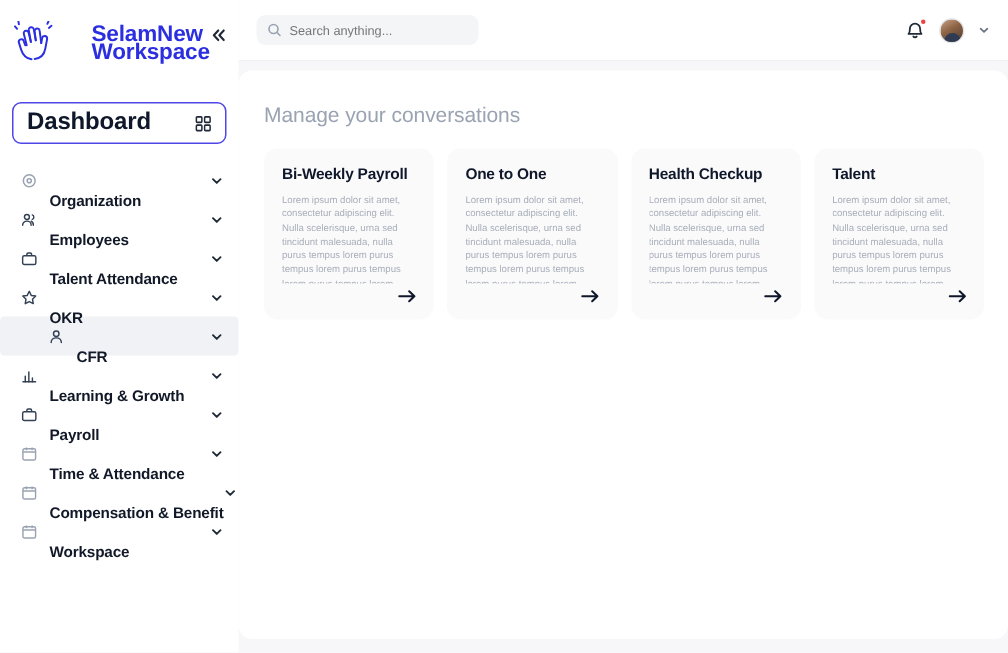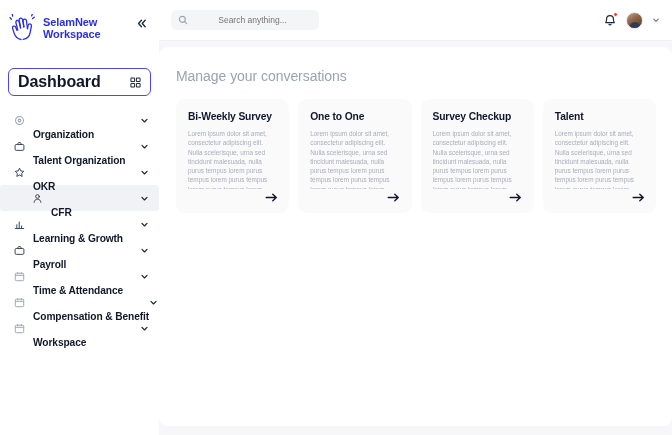--- a/index.html
+++ b/index.html
@@ -19,23 +19,23 @@
     flex: 0 0 159px;
     position: relative;
   }
   .brand-row {
     display: flex; align-items: flex-start;
     padding: 14px 10px 0 8px;
     height: 52px;
   }
   .brand-logo { width: 34px; height: 30px; flex: 0 0 34px; }
   .brand-text {
-    font-size: 11px; font-weight: 700; color: #2b2fe0;
+    font-size: 15px; font-weight: 700; color: #2b2fe0;
     line-height: 11.5px; letter-spacing: -0.1px;
-    margin-left: 1px; margin-top: 3px;
+    margin-left: 19px; margin-top: 3px;
   }
   .brand-text span { display: block; }
   .collapse-btn {
     margin-left: auto; margin-top: 1px;
     width: 16px; height: 16px;
     display: flex; align-items: center; justify-content: center;
     color: #1f2937; font-size: 12px; cursor: pointer;
   }
 
   .dash-wrap { padding: 16px 8px 0 8px; }
@@ -74,21 +74,21 @@
     border-bottom: 1px solid #eef0f3;
   }
   .search {
     width: 148px; height: 20px; background: #f4f5f7; border-radius: 6px;
     display: flex; align-items: center; padding: 0 7px; cursor: text;
   }
   .search-ico { width: 10px; height: 10px; color: #9aa3b2; margin-right: 5px; display:flex; }
   .search-input {
     border: none; background: transparent; outline: none;
     font-family: "Liberation Sans", sans-serif;
-    font-size: 8.5px; color: #9aa3b2; width: 100%; text-align: center;
+    font-size: 8.5px; color: #9aa3b2; width: 100%;
   }
   .top-right { margin-left: auto; display: flex; align-items: center; gap: 9px; }
   .bell-wrap { position: relative; width: 14px; height: 14px; cursor: pointer; color:#1f2937; }
   .bell-dot {
     position: absolute; top: -1px; right: -1px;
     width: 5px; height: 5px; border-radius: 50%;
     background: #ef4444; border: 1px solid #fff;
   }
   .avatar {
     width: 17px; height: 17px; border-radius: 50%;
@@ -195,29 +195,44 @@
           </svg>
         </span>
         <span class="nav-label">Organization</span>
         <span class="nav-chev">
           <svg viewBox="0 0 10 10" width="9" height="9" fill="none" stroke="#1f2937" stroke-width="1.4" stroke-linecap="round" stroke-linejoin="round">
               <path d="M2.2 3.8 5 6.6l2.8-2.8"></path>
             </svg>
         </span>
       </div>
 
+      <div class="nav-item">
+        <span class="nav-ico">
+          <svg viewBox="0 0 12 12" width="11" height="11" fill="none" stroke="#334155" stroke-width="1.05" stroke-linecap="round" stroke-linejoin="round">
+            <circle cx="4.3" cy="4" r="1.8"></circle>
+              <path d="M1.2 10c0-1.8 1.4-3 3.1-3s3.1 1.2 3.1 3"></path>
+            <path d="M8.2 2.5a1.7 1.7 0 0 1 0 3.2M9 10c0-1.5-.6-2.5-1.6-2.9"></path>
+          </svg>
+        </span>
+        <span class="nav-label">Employees</span>
+        <span class="nav-chev">
+          <svg viewBox="0 0 10 10" width="9" height="9" fill="none" stroke="#1f2937" stroke-width="1.4" stroke-linecap="round" stroke-linejoin="round">
+              <path d="M2.2 3.8 5 6.6l2.8-2.8"></path>
+            </svg>
+        </span>
+      </div>
 
       <div class="nav-item">
         <span class="nav-ico">
           <svg viewBox="0 0 12 12" width="11" height="11" fill="none" stroke="#334155" stroke-width="1.05" stroke-linejoin="round">
             <rect x="1.2" y="3.8" width="9.6" height="6.4" rx="1.2"></rect>
               <path d="M4.3 3.8V2.7c0-.5.4-.9.9-.9h1.6c.5 0 .9.4.9.9v1.1"></path>
           </svg>
         </span>
-        <span class="nav-label">Talent Organization</span>
+        <span class="nav-label">Talent Attendance</span>
         <span class="nav-chev">
           <svg viewBox="0 0 10 10" width="9" height="9" fill="none" stroke="#1f2937" stroke-width="1.4" stroke-linecap="round" stroke-linejoin="round">
               <path d="M2.2 3.8 5 6.6l2.8-2.8"></path>
             </svg>
         </span>
       </div>
 
       <div class="nav-item">
         <span class="nav-ico">
           <svg viewBox="0 0 12 12" width="11" height="11" fill="none" stroke="#334155" stroke-width="1.05" stroke-linejoin="round">
@@ -356,41 +371,41 @@
     </header>
 
     <div class="content-area">
       <section class="panel">
 
         <p class="page-sub">Manage your conversations</p>
 
         <div class="cards">
 
           <div class="card">
-            <div class="card-title">Bi-Weekly Survey</div>
+            <div class="card-title">Bi-Weekly Payroll</div>
             <div class="card-body">Lorem ipsum dolor sit amet, consectetur adipiscing elit. Nulla scelerisque, urna sed tincidunt malesuada, nulla purus tempus lorem purus tempus lorem purus tempus lorem purus tempus lorem purus tempus lorem</div>
             <span class="card-arrow">
               <svg viewBox="0 0 14 12" width="13" height="11" fill="none" stroke="#0f172a" stroke-width="1.5" stroke-linecap="round" stroke-linejoin="round">
                 <path d="M1.2 6h11M8.4 2.4 12.2 6 8.4 9.6"></path>
               </svg>
             </span>
           </div>
 
           <div class="card">
             <div class="card-title">One to One</div>
             <div class="card-body">Lorem ipsum dolor sit amet, consectetur adipiscing elit. Nulla scelerisque, urna sed tincidunt malesuada, nulla purus tempus lorem purus tempus lorem purus tempus lorem purus tempus lorem purus tempus lorem</div>
             <span class="card-arrow">
               <svg viewBox="0 0 14 12" width="13" height="11" fill="none" stroke="#0f172a" stroke-width="1.5" stroke-linecap="round" stroke-linejoin="round">
                 <path d="M1.2 6h11M8.4 2.4 12.2 6 8.4 9.6"></path>
               </svg>
             </span>
           </div>
 
           <div class="card">
-            <div class="card-title">Survey Checkup</div>
+            <div class="card-title">Health Checkup</div>
             <div class="card-body">Lorem ipsum dolor sit amet, consectetur adipiscing elit. Nulla scelerisque, urna sed tincidunt malesuada, nulla purus tempus lorem purus tempus lorem purus tempus lorem purus tempus lorem purus tempus lorem</div>
             <span class="card-arrow">
               <svg viewBox="0 0 14 12" width="13" height="11" fill="none" stroke="#0f172a" stroke-width="1.5" stroke-linecap="round" stroke-linejoin="round">
                 <path d="M1.2 6h11M8.4 2.4 12.2 6 8.4 9.6"></path>
               </svg>
             </span>
           </div>
 
           <div class="card">
             <div class="card-title">Talent</div>

